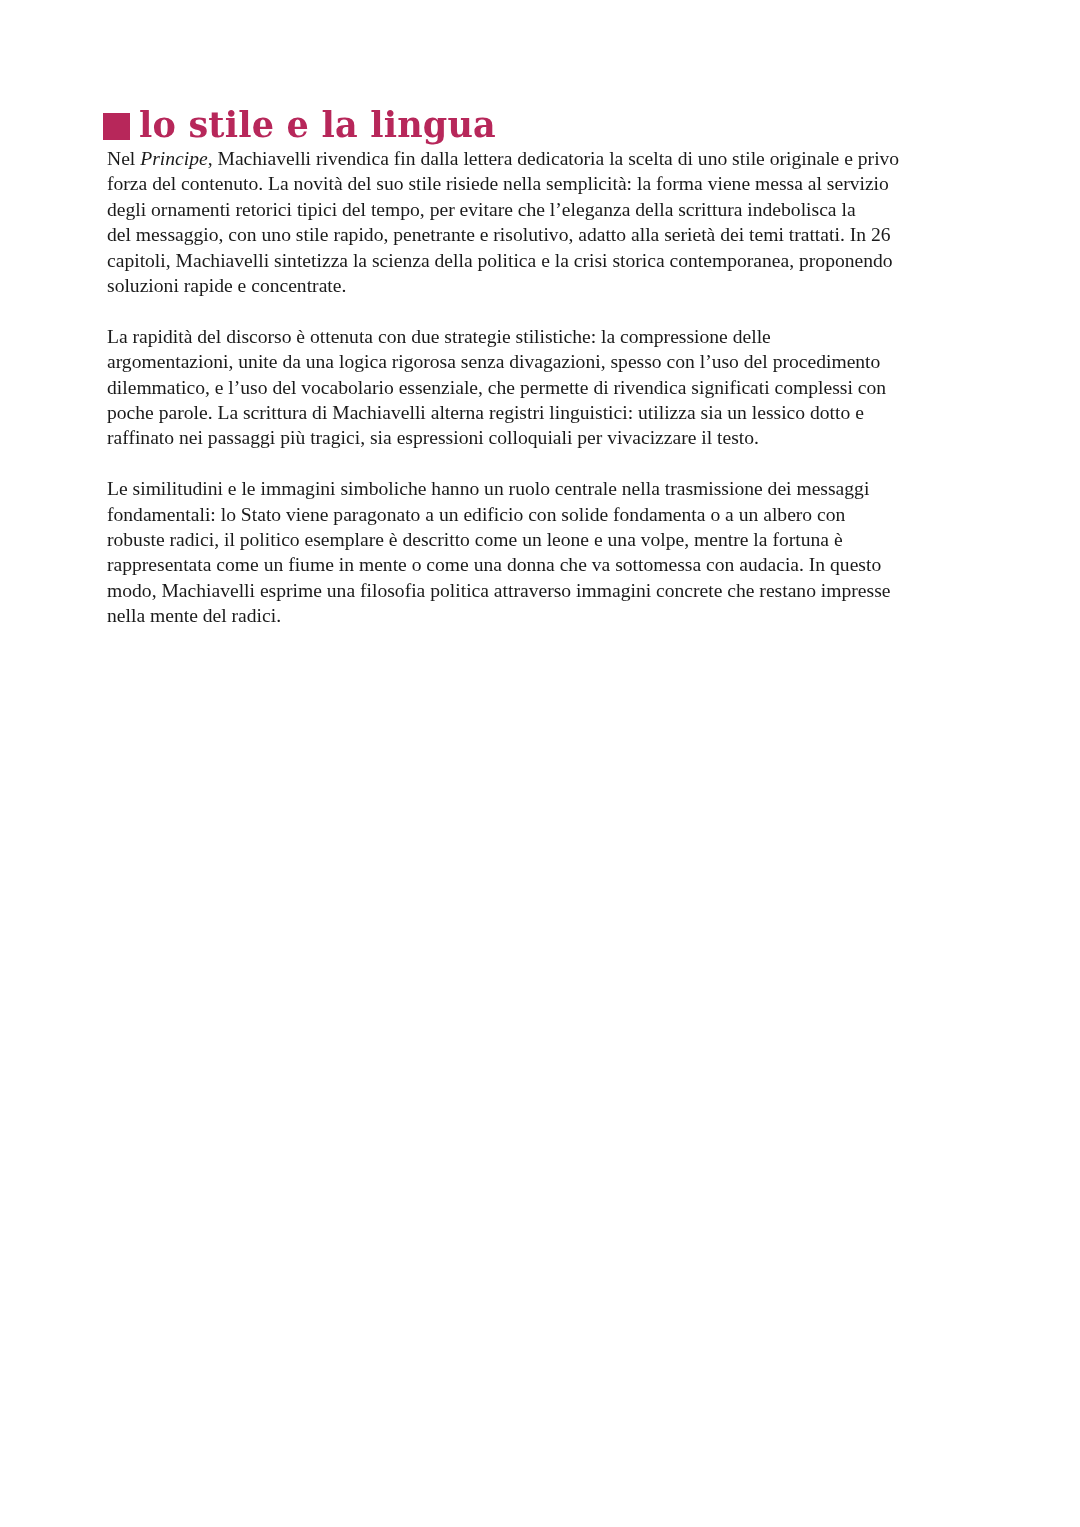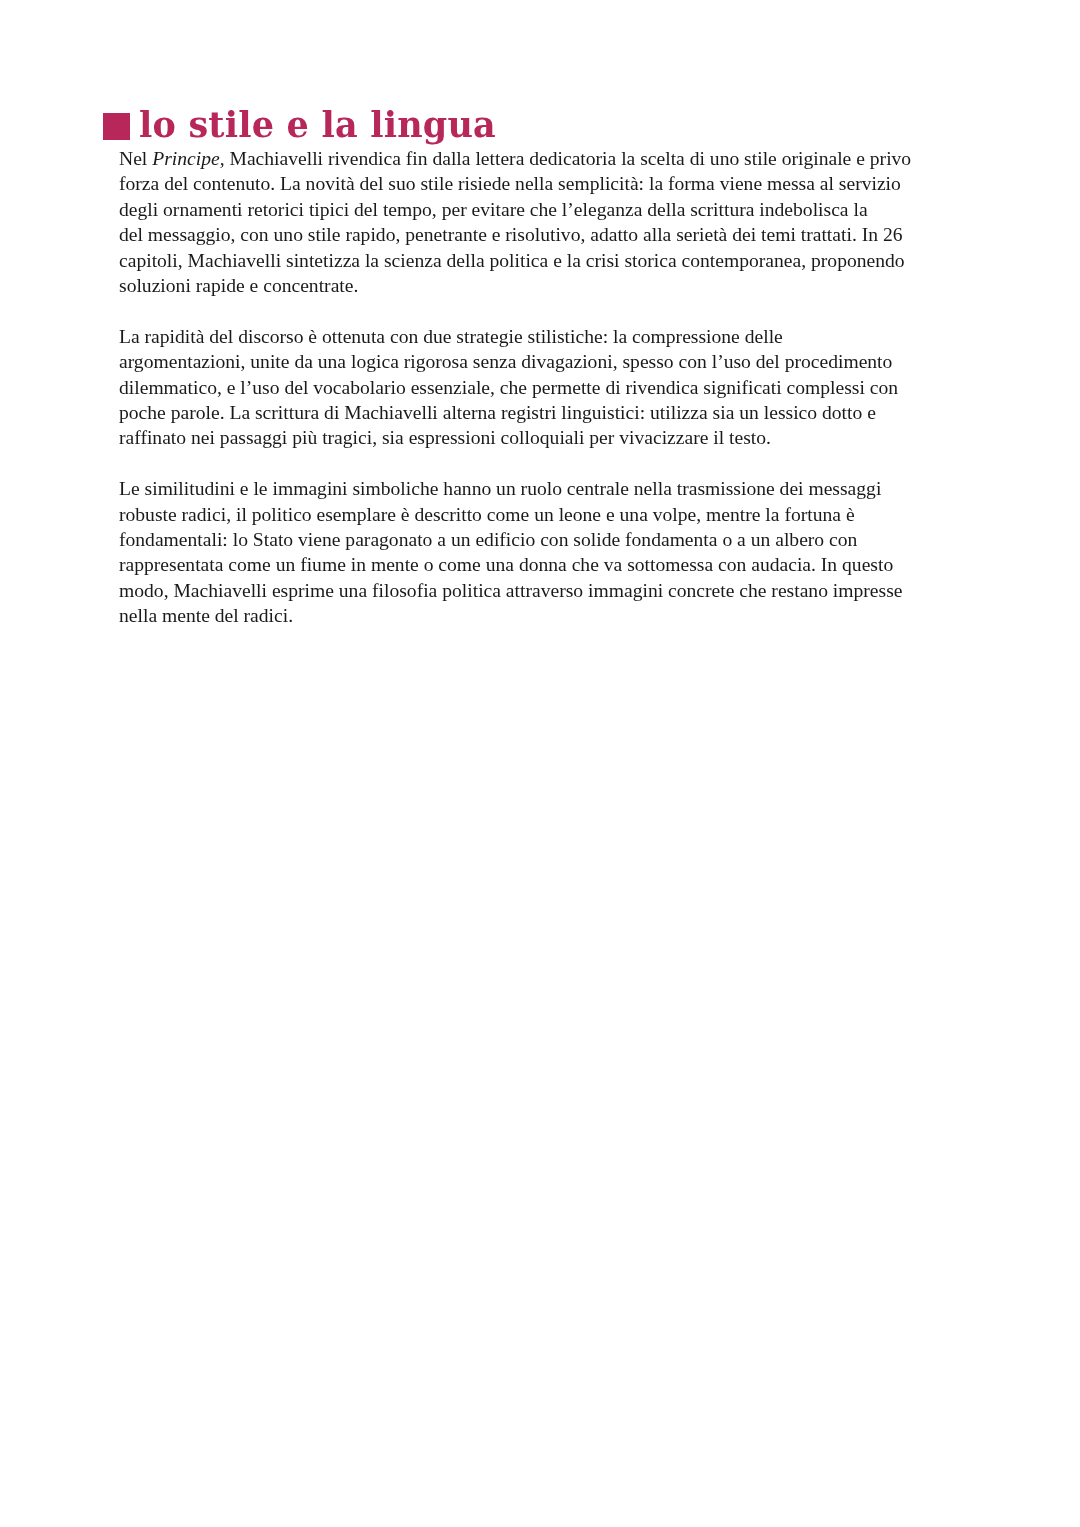--- a/index.html
+++ b/index.html
@@ -37,21 +37,21 @@
       height: 27px;
       background: #b7275a;
       margin-right: 9px;
       margin-top: 2px;
     }
     .para {
       font-family: "Liberation Serif", "DejaVu Serif", serif;
       font-size: 19.6px;
       line-height: 25.4px;
       color: #1a1a1a;
-      margin: 16px;
+      margin: 4px;
       white-space: nowrap;
     }
     .para .line {
       display: block;
     }
     .para + .para {
       margin-top: 25.4px;
     }
     .p1 { margin-top: 0px; }
     em { font-style: italic; }
@@ -77,19 +77,19 @@
   <p class="para">
     <span class="line">La rapidità del discorso è ottenuta con due strategie stilistiche: la compressione delle</span>
     <span class="line">argomentazioni, unite da una logica rigorosa senza divagazioni, spesso con l’uso del procedimento</span>
     <span class="line">dilemmatico, e l’uso del vocabolario essenziale, che permette di rivendica significati complessi con</span>
     <span class="line">poche parole. La scrittura di Machiavelli alterna registri linguistici: utilizza sia un lessico dotto e</span>
     <span class="line">raffinato nei passaggi più tragici, sia espressioni colloquiali per vivacizzare il testo.</span>
   </p>
 
   <p class="para">
     <span class="line">Le similitudini e le immagini simboliche hanno un ruolo centrale nella trasmissione dei messaggi</span>
+    <span class="line">fondamentali: lo Stato viene paragonato a un edificio con solide fondamenta o a un albero con</span>
     <span class="line">robuste radici, il politico esemplare è descritto come un leone e una volpe, mentre la fortuna è</span>
-    <span class="line">fondamentali: lo Stato viene paragonato a un edificio con solide fondamenta o a un albero con</span>
     <span class="line">rappresentata come un fiume in mente o come una donna che va sottomessa con audacia. In questo</span>
     <span class="line">modo, Machiavelli esprime una filosofia politica attraverso immagini concrete che restano impresse</span>
     <span class="line">nella mente del radici.</span>
   </p>
 </div>
 
 </body></html>

